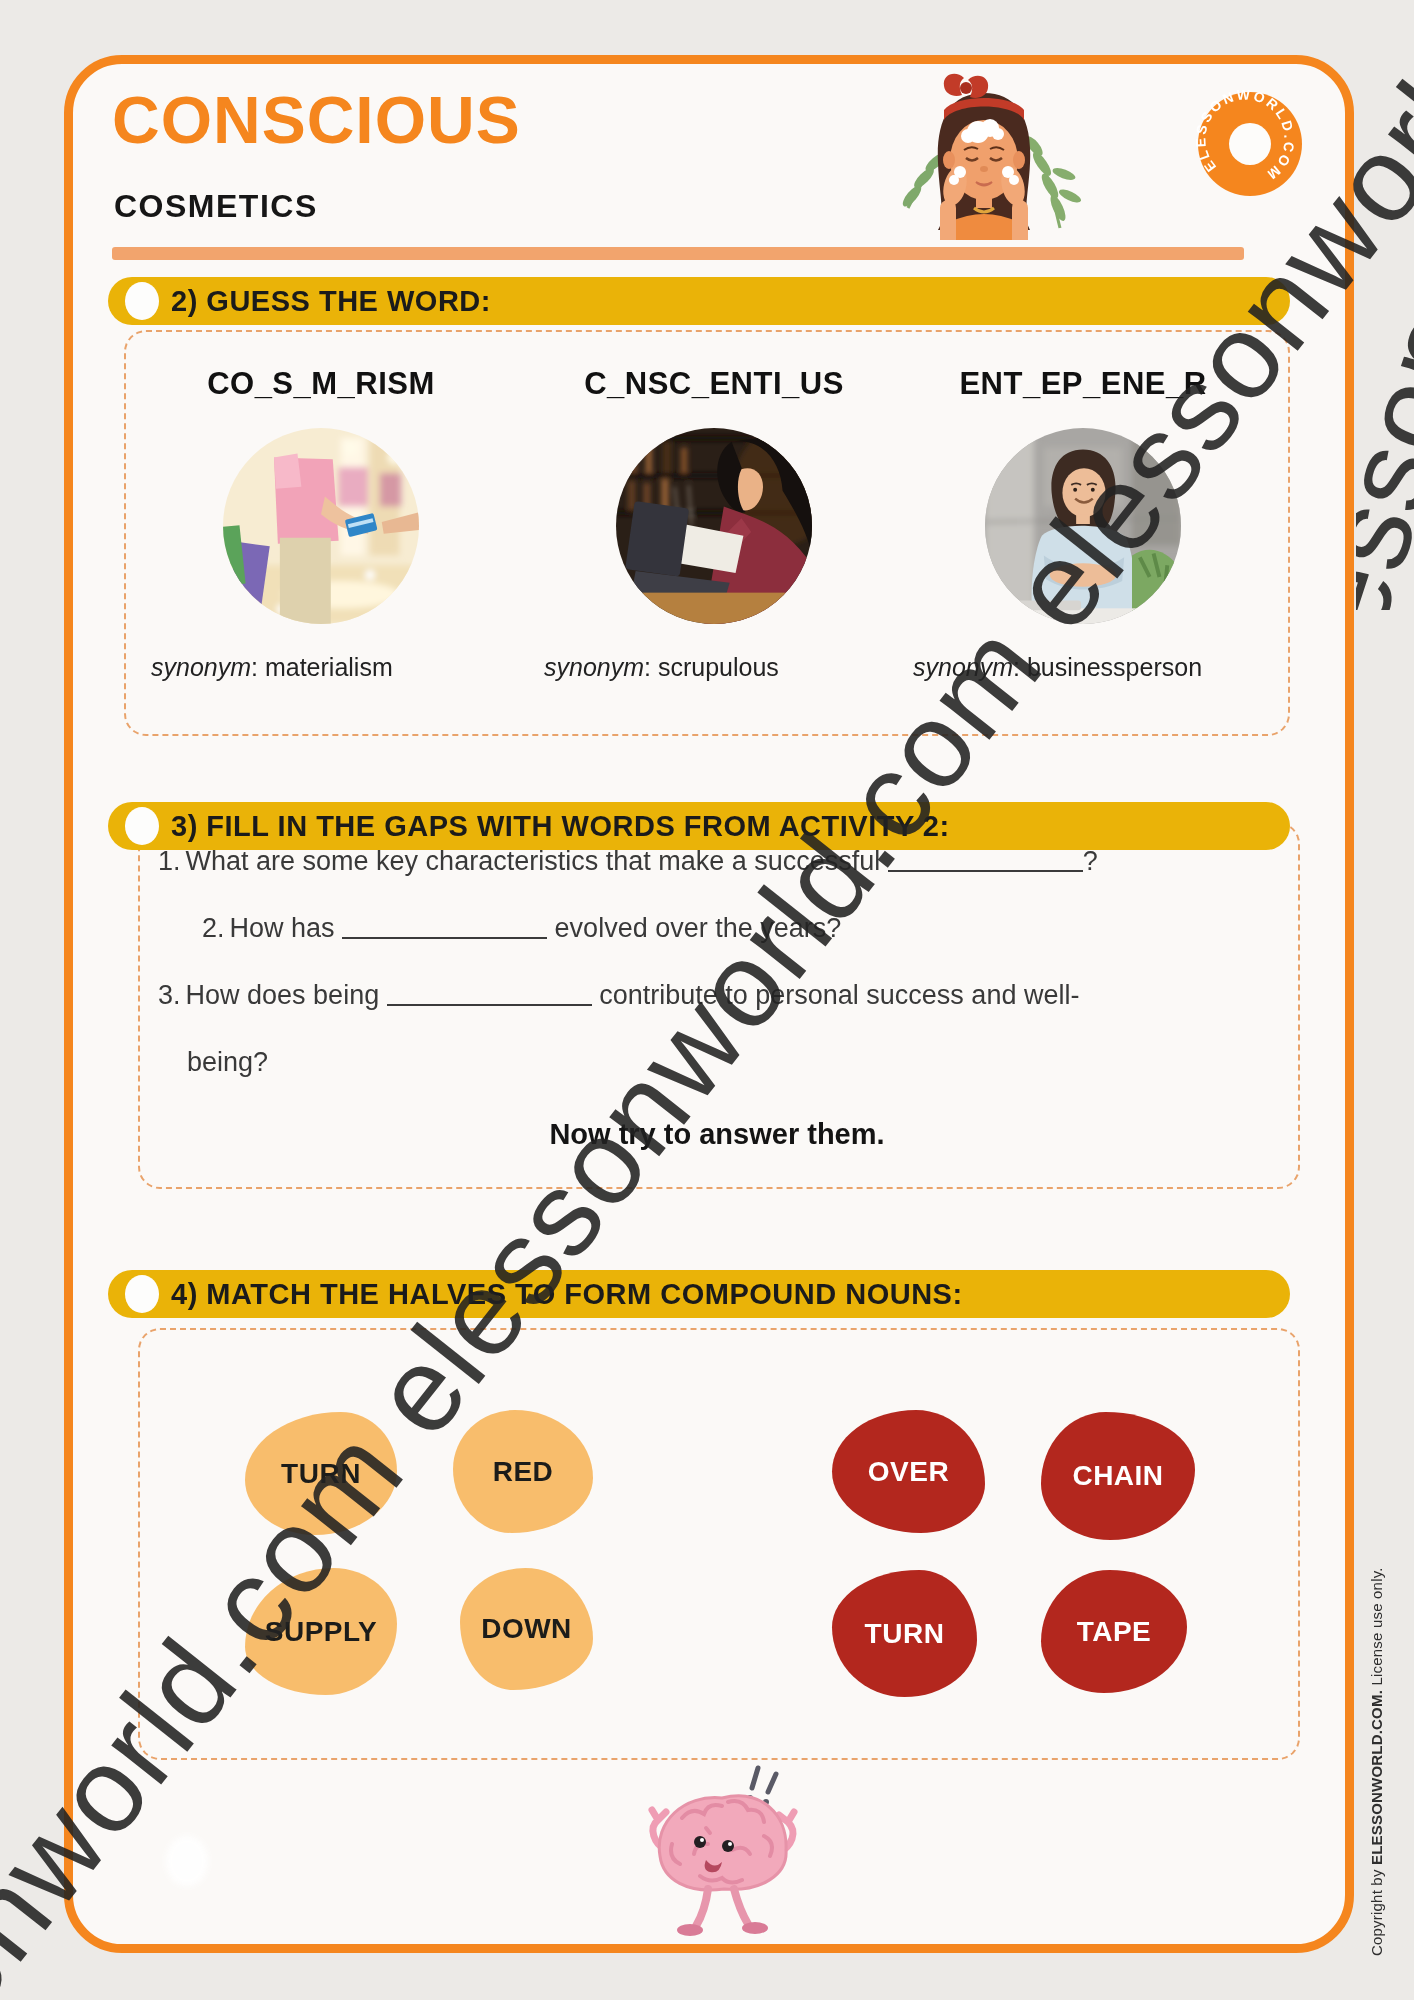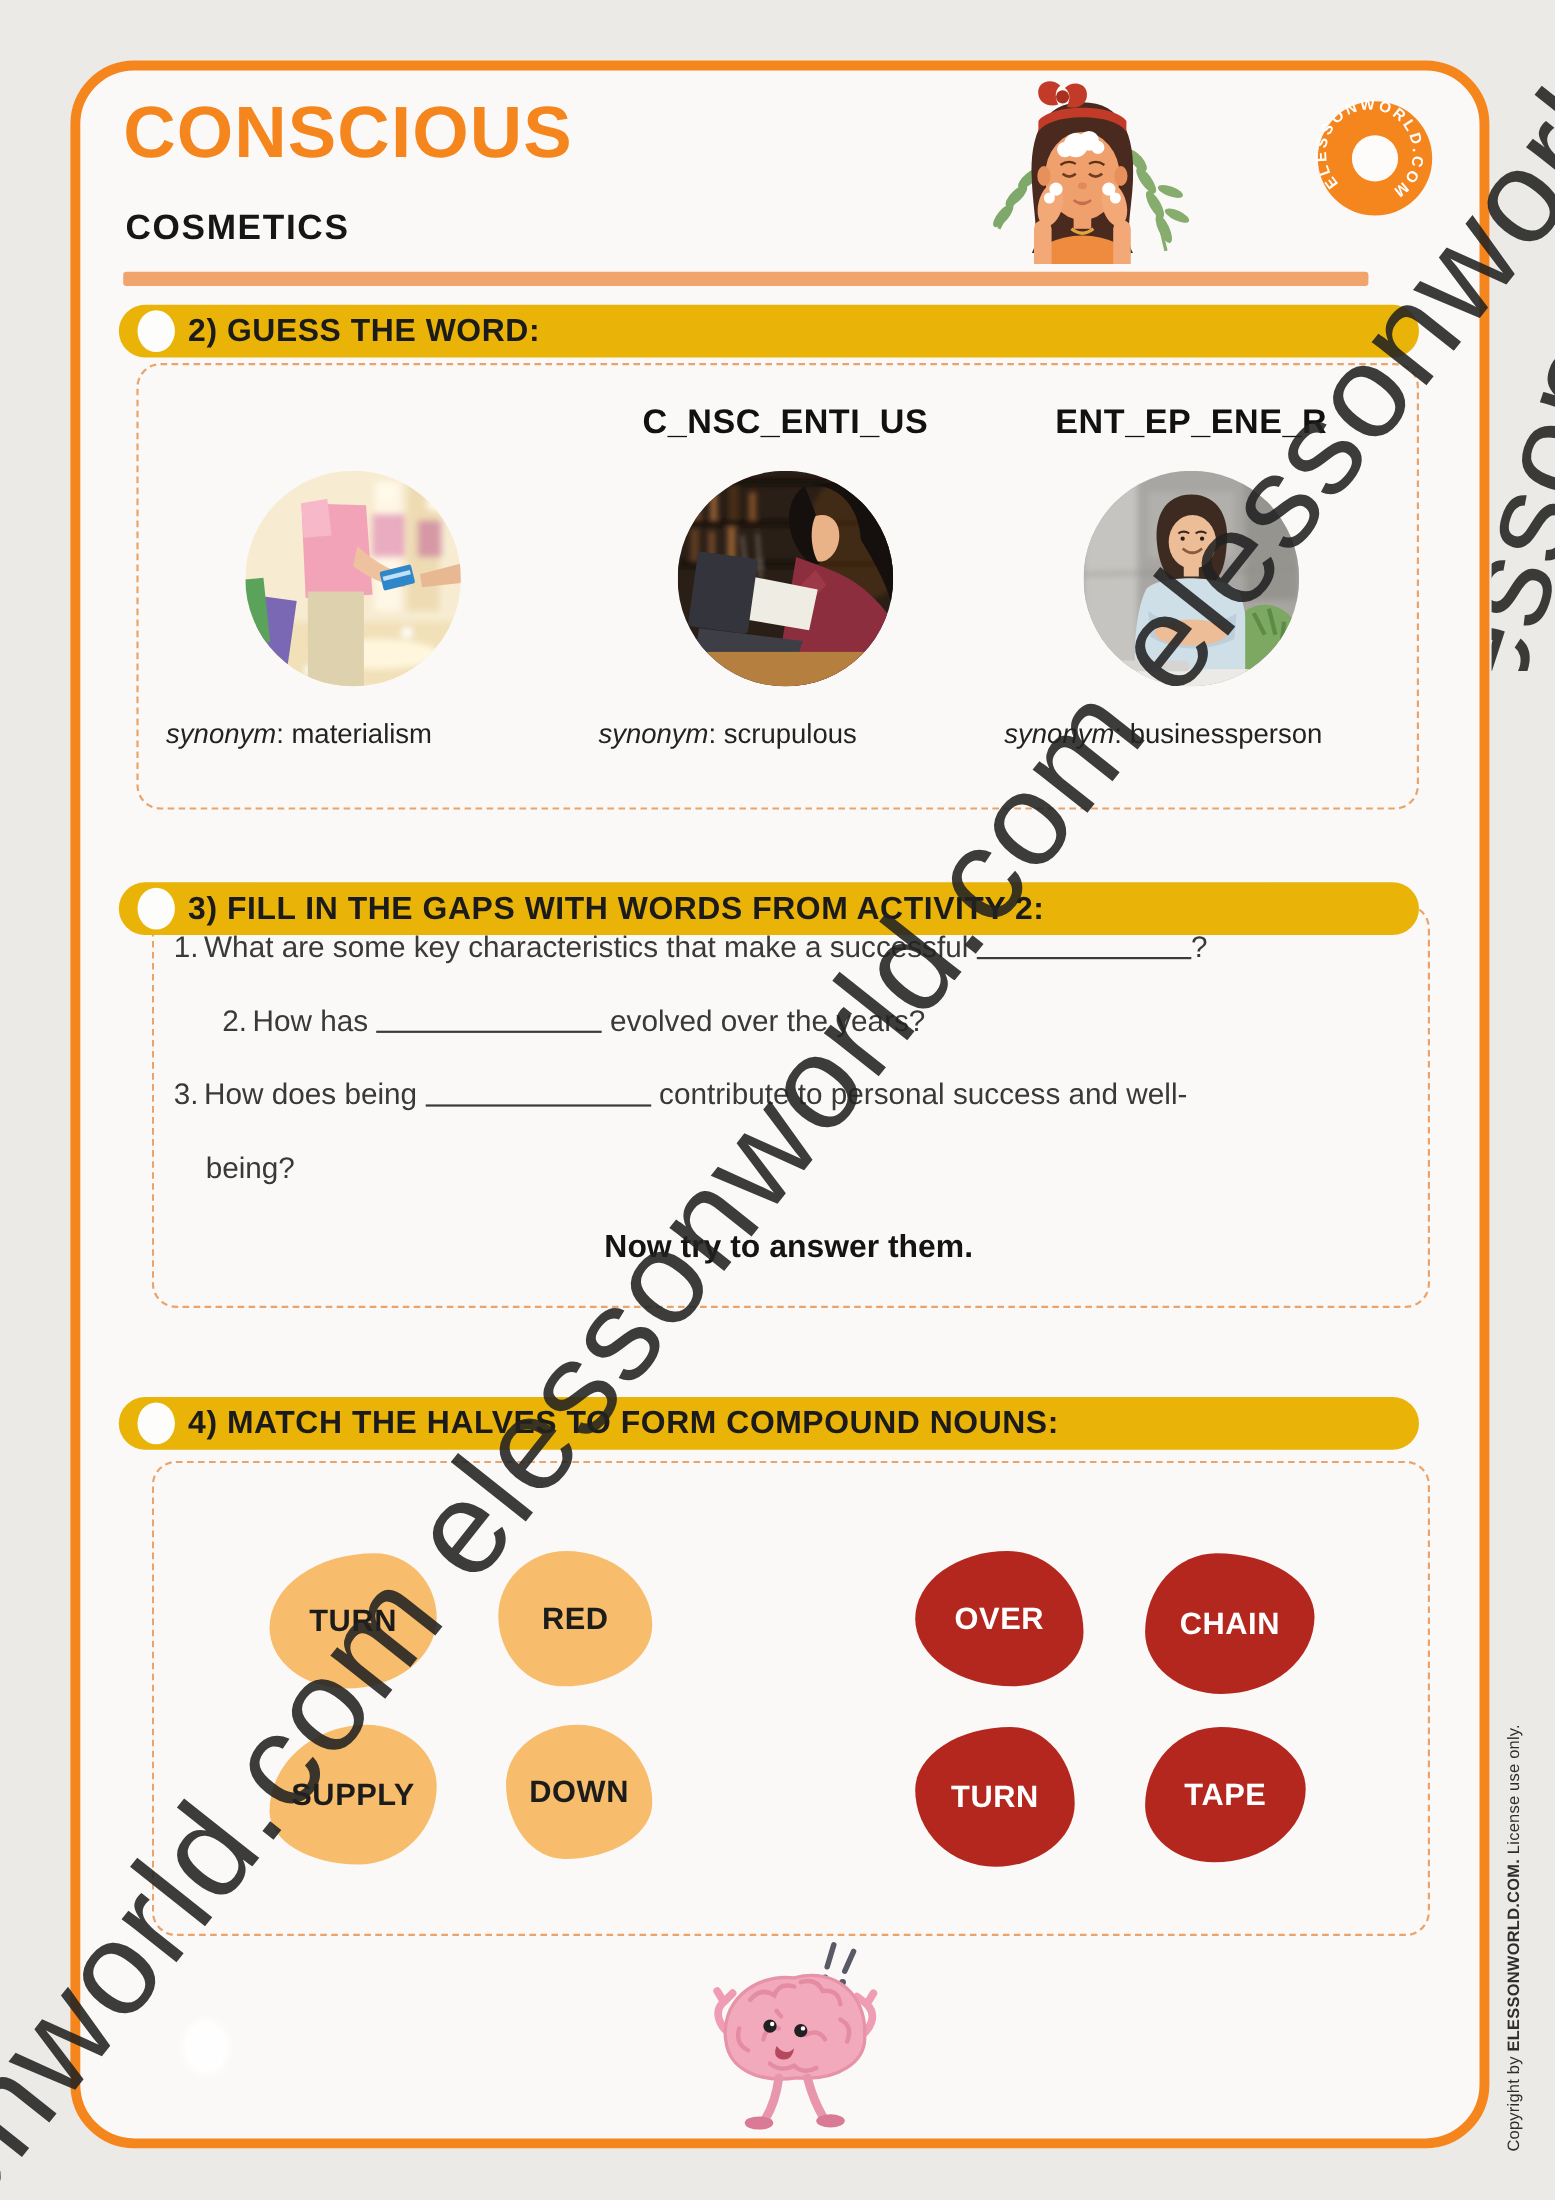--- a/index.html
+++ b/index.html
@@ -141,20 +141,21 @@
       <textPath href="#logoCircle">ELESSONWORLD.COM</textPath>
     </text>
   </svg>
 
   <div class="bar bar2">
     <div class="dot"></div>
     <div class="bar-label">2) GUESS THE WORD:</div>
   </div>
   <div class="dashed-box box2"></div>
 
+  <div class="word" style="left:161px">CO_S_M_RISM</div>
   <div class="word" style="left:554px">C_NSC_ENTI_US</div>
   <div class="word" style="left:923px">ENT_EP_ENE_R</div>
 
   <div class="photo" style="left:223px">
     <svg viewBox="0 0 200 200" width="196" height="196">
       <defs>
           <filter id="bl1">
             <feGaussianBlur stdDeviation="3"></feGaussianBlur>
           </filter>
         </defs>

